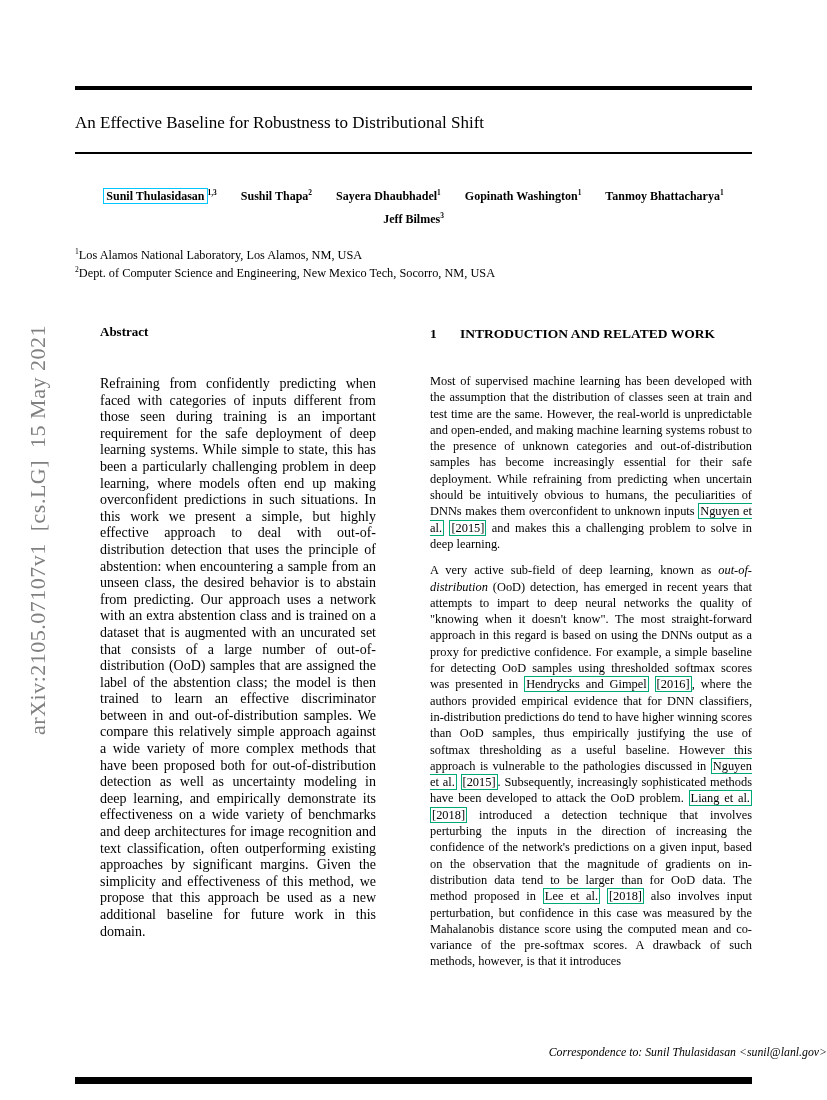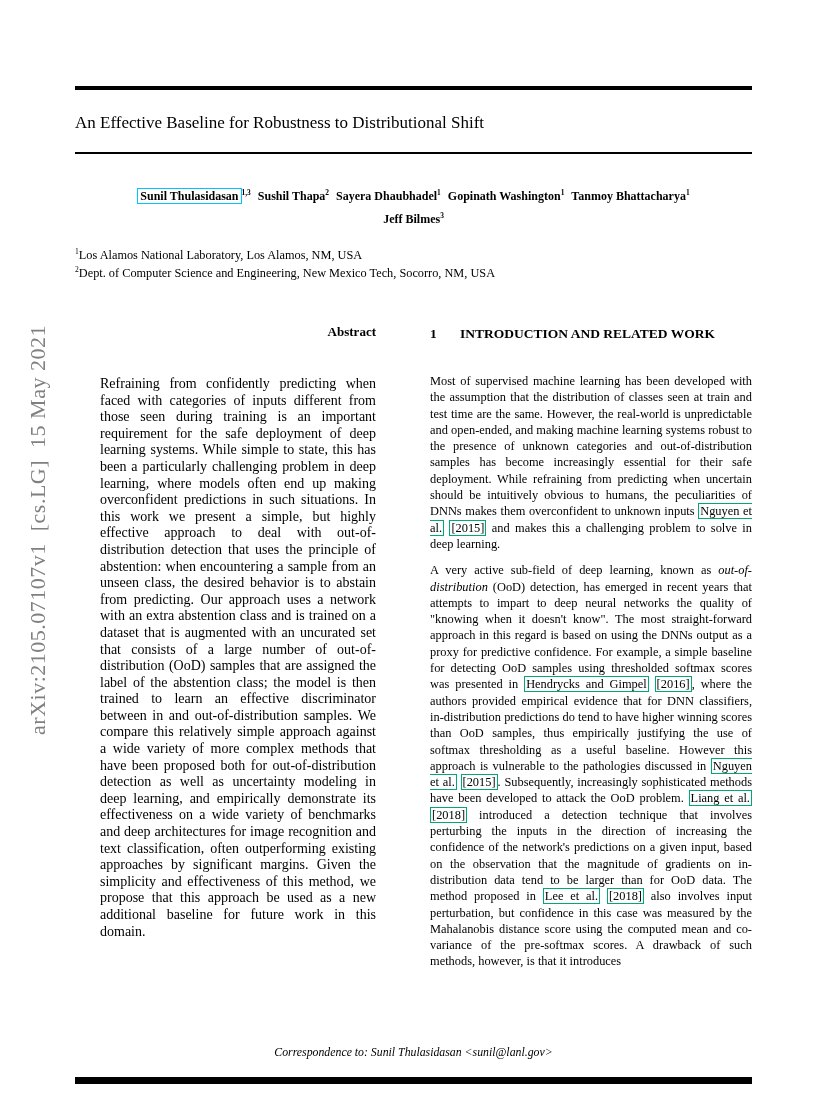--- a/index.html
+++ b/index.html
@@ -11,46 +11,46 @@
   }
   .content { position:absolute; left:75px; top:0; width:677px; }
 
   .rule { background:#000; width:100%; }
   .rule-top { margin-top:86px; height:4px; }
   .rule-mid { margin-top:18px; height:2px; }
   .rule-bottom { position:absolute; left:75px; top:1077px; width:677px; height:7px; background:#000; }
 
   .title { margin-top:22px; text-align:left; font-size:17px; line-height:22px; font-weight:normal; }
 
-  .authors-row { display:flex; justify-content:center; gap:7px; font-weight:bold; font-size:12px; line-height:16px; }
+  .authors-row { display:flex; justify-content:center; gap:24px; font-weight:bold; font-size:12px; line-height:16px; }
   .authors-row.first { margin-top:34px; }
   .authors-row.second { margin-top:7px; }
   sup { font-size:0.62em; vertical-align:super; line-height:0; }
   .author-name.boxed { border:1.5px solid var(--author-box-border,#00c5ff); padding:0 2px; }
 
   .affiliations { margin-top:20px; text-align:left; font-size:12.3px; line-height:17.5px; }
 
   .columns { margin-top:42px; display:flex; align-items:flex-start; }
   .col-left  { width:276px; margin-left:25px; }
   .col-right { width:322px; margin-left:54px; }
 
-  .abstract-heading { text-align:right; font-size:13px; line-height:16px; font-weight:bold; }
+  .abstract-heading { text-align:left; font-size:13px; line-height:16px; font-weight:bold; }
   .abstract-text { margin-top:36px; font-size:14px; line-height:16.6px; text-align:justify; }
 
   .section-heading { display:flex; font-size:13.5px; line-height:19px; font-weight:bold; }
   .sec-num { width:30px; flex:none; }
   .sec-title { flex:1; }
 
   .body-text { margin-top:30px; font-size:12.4px; line-height:16.3px; text-align:justify; }
   .body-text + .body-text { margin-top:10px; }
 
   .seg-italic { font-style:italic; }
   .seg-cite { border:1px solid var(--citation-border,#00a878); padding:0 1px; }
 
-  .footer { position:absolute; left:0; top:1045px; width:100%; text-align:center;
+  .footer { position:absolute; left:0; top:1045px; width:100%; text-align:right;
             font-style:italic; font-size:11.8px; }
 
   .arxiv-stamp {
     position:absolute; left:38px; top:530px;
     transform:translate(-50%,-50%) rotate(-90deg);
     white-space:pre; font-size:22px; letter-spacing:0.5px; color:#808080;
     font-family:"Liberation Serif", serif;
   }
 </style>
 </head>

